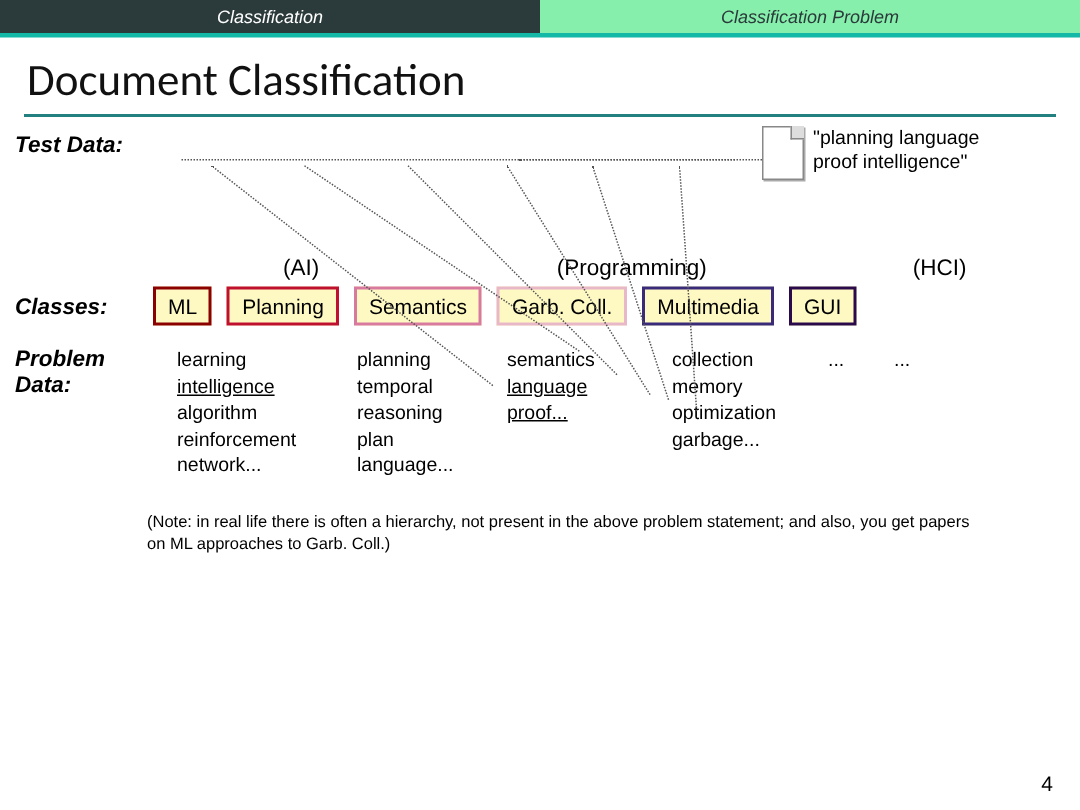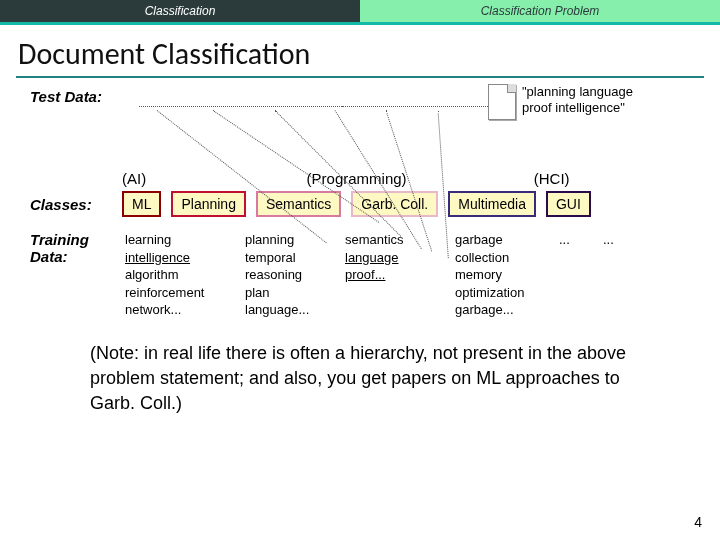--- a/index.html
+++ b/index.html
@@ -2,46 +2,46 @@
 <html><head>
 <meta charset="utf-8">
 <style>
   html,body{margin:0;padding:0;width:720px;height:540px;font-family:Verdana,Geneva,sans-serif;background:#fff;color:#000;overflow:hidden}
   .topbar{display:flex;height:22px;border-bottom:3px solid #14b8a6}
   .topbar .seg{flex:1;display:flex;align-items:center;justify-content:center;font-size:12px;font-style:italic}
   .seg-dark{background:#2b3a3a;color:#fff}
   .seg-light{background:#86efac;color:#2b3a3a}
   h1{font-family:Calibri,Arial,sans-serif;font-weight:400;font-size:30px;margin:10px 18px 4px;color:#111}
   .rule{border:none;border-top:2px solid #238080;margin:0 16px 10px}
-  .slide{position:relative;padding:0 30px}
+  .slide{position:relative;padding:0 10px}
   .row-top{display:flex;align-items:flex-start;height:82px;position:relative}
   .label{font-weight:700;font-style:italic;font-size:15px;width:92px}
   .doc-wrap{position:absolute;right:38px;top:-4px;display:flex;align-items:flex-start;gap:6px}
   .doc-icon{width:26px;height:34px;background:#fff;border:1px solid #888;position:relative;box-shadow:1px 1px 0 #aaa}
   .doc-icon::before{content:"";position:absolute;right:-1px;top:-1px;width:8px;height:8px;background:#ddd;border-left:1px solid #888;border-bottom:1px solid #888}
   .doc-text{font-size:13px;line-height:1.25;width:130px}
   .arrowbox{position:absolute;left:90px;right:200px;top:18px;height:58px}
   .arrowbox .ln{position:absolute;border-top:1px dotted #555;transform-origin:left center}
   .supcats{display:flex;margin-left:92px;font-size:15px;margin-bottom:4px}
-  .supcats span{flex:1;text-align:left}
+  .supcats span{flex:1;text-align:center}
   .classrow{display:flex;align-items:center;margin-top:0}
   .boxes{display:flex;gap:10px;margin-left:0;flex-shrink:0}
   .box{border:2px solid;padding:3px 8px;font-size:14px;background:#fef9c3}
   .b-ml{border-color:#8b0000}
   .b-plan{border-color:#c01030}
   .b-sem{border-color:#d87aa0}
   .b-garb{border-color:#e8b8c8}
   .b-mm{border-color:#3a2a7a}
   .b-gui{border-color:#2a0a4a}
   .train{display:flex;margin-top:14px;align-items:flex-start}
-  .cols{display:flex;gap:14px;margin-left:3px;font-size:13px}
+  .cols{display:flex;gap:14px;margin-left:16px;font-size:13px}
   .cols ul{list-style:none;margin:0;padding:0;width:96px}
   .cols li{line-height:1.35}
   .cols li.u{text-decoration:underline}
-  .note{margin:22px 60px 0 60px;font-size:18px;line-height:1.4}
+  .note{margin:22px 60px 0 88px;font-size:11px;line-height:1.4}
   .pagenum{position:absolute;right:18px;bottom:10px;font-size:14px}
 </style>
 </head>
 <body>
 
 <div class="topbar">
   <div class="seg seg-dark">Classification</div>
   <div class="seg seg-light">Classification Problem</div>
 </div>
 
@@ -80,21 +80,21 @@
       <div class="box b-ml">ML</div>
       <div class="box b-plan">Planning</div>
       <div class="box b-sem">Semantics</div>
       <div class="box b-garb">Garb. Coll.</div>
       <div class="box b-mm">Multimedia</div>
       <div class="box b-gui">GUI</div>
     </div>
   </div>
 
   <div class="train">
-    <div class="label">Training Data:</div>
+    <div class="label">Problem Data:</div>
     <div class="cols">
       <ul style="width:106px">
         <li>learning</li>
           <li class="u">intelligence</li>
         <li>algorithm</li>
           <li>reinforcement</li>
           <li>network...</li>
       </ul>
       <ul style="width:86px">
         <li>planning</li>
@@ -102,21 +102,20 @@
         <li>reasoning</li>
           <li>plan</li>
           <li>language...</li>
       </ul>
       <ul style="width:96px">
           <li>semantics</li>
         <li class="u">language</li>
           <li class="u">proof...</li>
       </ul>
       <ul style="width:90px">
-        <li>garbage</li>
           <li>collection</li>
         <li>memory</li>
           <li>optimization</li>
           <li>garbage...</li>
       </ul>
       <ul style="width:30px">
         <li>...</li>
       </ul>
       <ul style="width:30px">
         <li>...</li>

